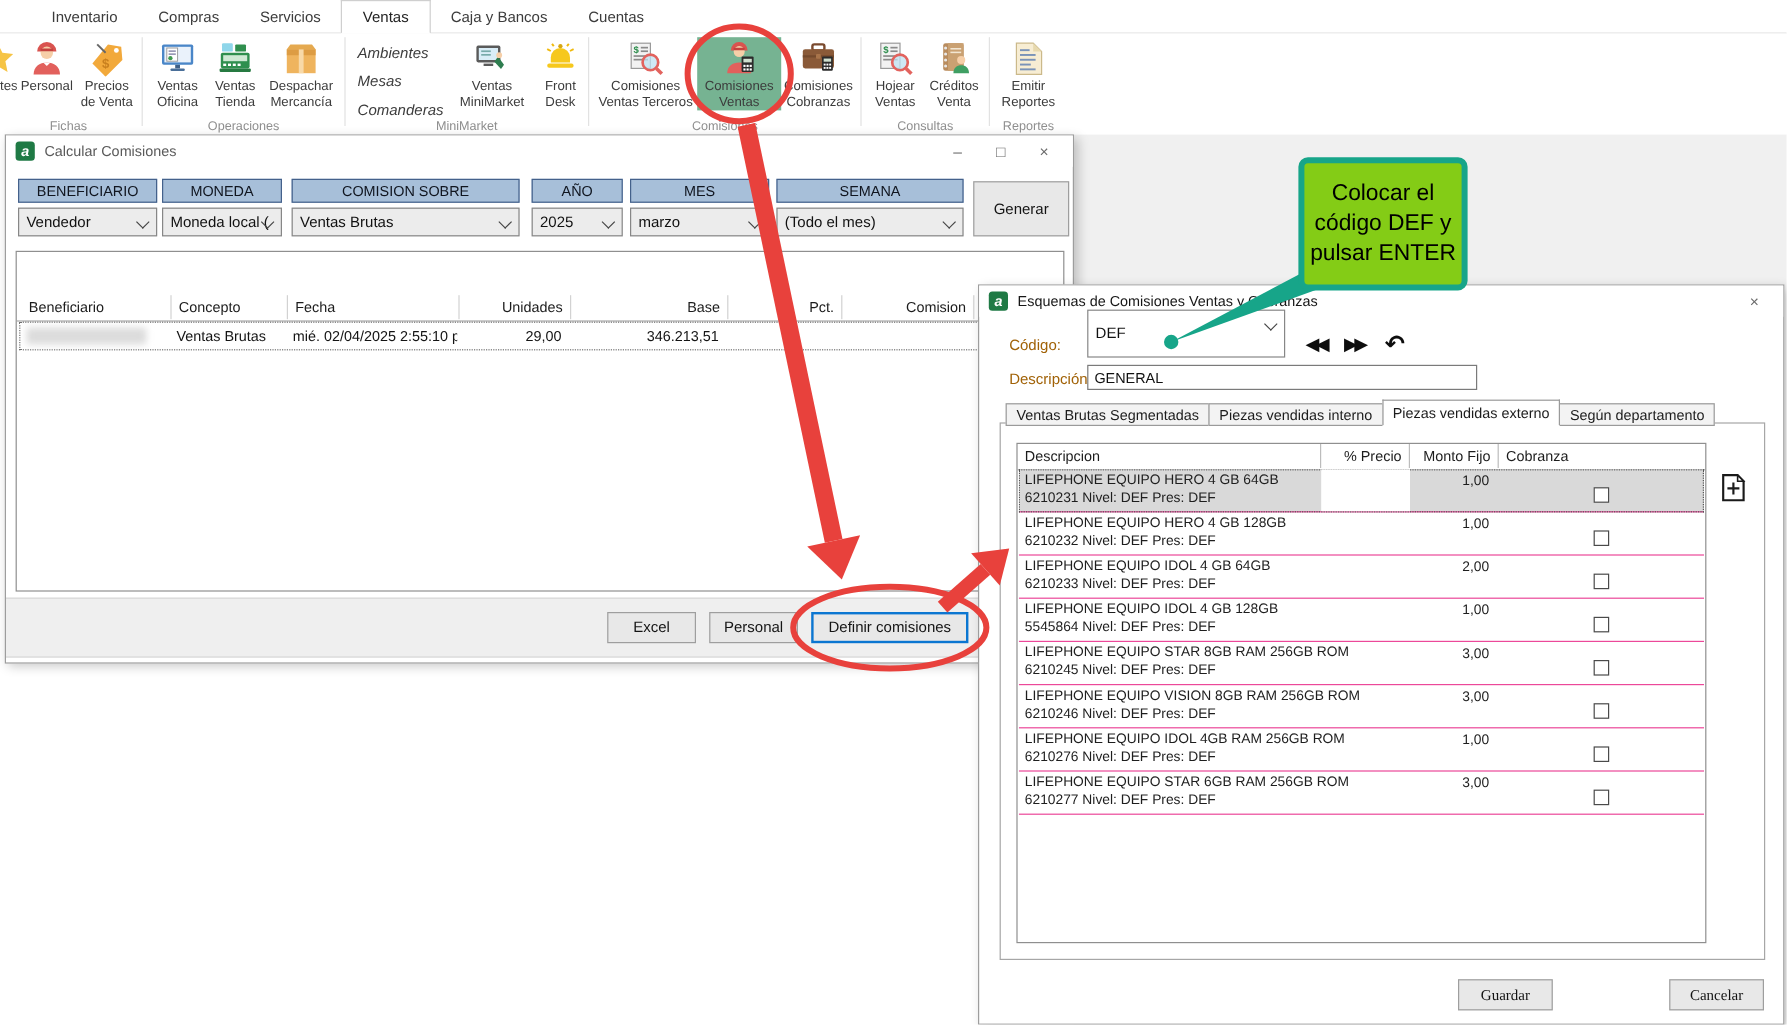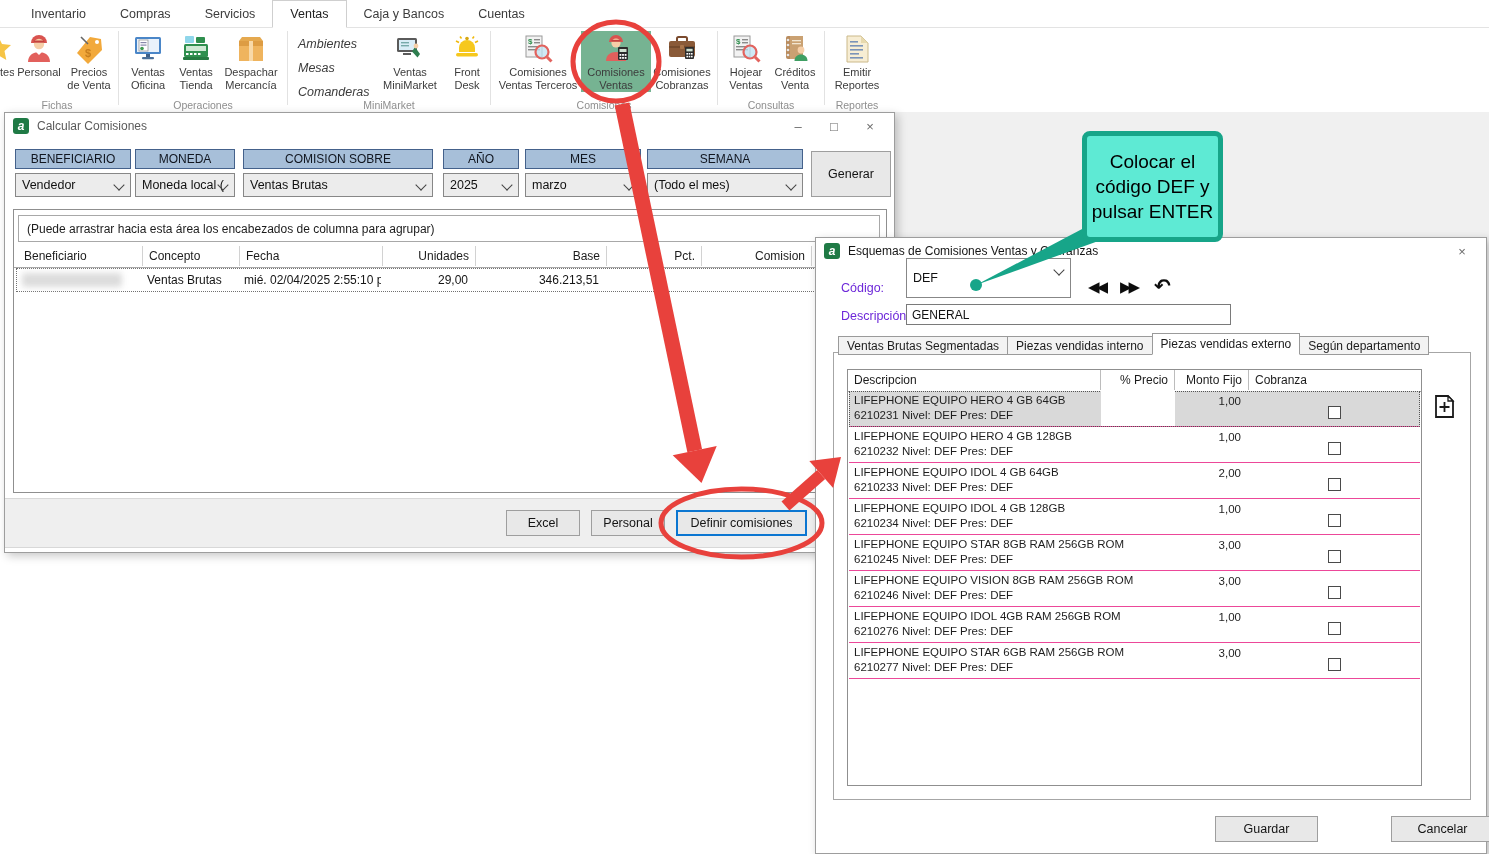--- a/index.html
+++ b/index.html
@@ -1,20 +1,20 @@
 <!DOCTYPE html>
 <html><head>
 <meta charset="utf-8">
 <style>
   html,body{margin:0;padding:0;background:#fff;font-family:"Liberation Sans","DejaVu Sans",sans-serif;}
   #canvas{position:relative;width:1489px;height:854px;overflow:hidden;background:#fff;}
 
   
   #menubar{position:absolute;left:0;top:0;width:100%;height:28px;display:flex;align-items:stretch;
-    padding-left:14px;box-sizing:border-box;background:#fff;border-bottom:1px solid #e3e3e3;z-index:2;}
+    padding-left:26px;box-sizing:border-box;background:#fff;border-bottom:1px solid #e3e3e3;z-index:2;}
   .mtab{padding:0 17px;display:flex;align-items:center;font-size:12.5px;color:#3c3c3c;cursor:default;}
   .mtab.active{border:1px solid #cfcfcf;border-bottom:1px solid #fff;background:#fff;margin-bottom:-1px;color:#222;}
 
   
   #ribbon{position:absolute;left:0;top:28px;width:100%;height:84px;background:#fff;display:flex;align-items:flex-start;z-index:2;}
   .rib-group{position:relative;height:84px;display:flex;flex-direction:column;}
   .rib-items{display:flex;align-items:flex-start;padding-top:3px;height:66px;}
   .rib-item{display:flex;flex-direction:column;align-items:center;cursor:default;box-sizing:border-box;padding-top:1px;}
   .rib-item.hl{background:#76b392;}
   .rib-item.partial{overflow:hidden;}
@@ -65,21 +65,21 @@
   .gr-row{position:relative;height:24px;outline:1px dotted #707070;outline-offset:-1px;}
   .gr-cell{position:absolute;top:0;height:24px;display:flex;align-items:center;font-size:12px;color:#141414;
     padding:0 6px;box-sizing:border-box;white-space:nowrap;overflow:hidden;}
   .redacted{width:100px;height:14px;background:#dcdcdc;filter:blur(3px);border-radius:2px;}
   #calcstrip{position:absolute;left:0;top:385px;width:100%;height:50px;background:#efefef;
     border-top:1px solid #d8d8d8;border-bottom:1px solid #d8d8d8;box-sizing:border-box;}
   .strip-btn{position:absolute;top:11px;height:26px;}
   .focusbtn{border:2px solid #0b76d1;}
 
   
-  .lbl{position:absolute;font-size:12.5px;color:#6d28d9;white-space:nowrap;}
+  .lbl{position:absolute;font-size:12.5px;color:#a16207;white-space:nowrap;}
   #codlabel{left:25px;top:43px;}
   #codcombo{left:90px;top:20px;width:165px;height:40px;background:#fff;}
   .navic{position:absolute;font-size:15px;font-weight:bold;color:#0d0d0d;letter-spacing:-3px;cursor:default;}
   #navprev{left:272px;top:40px;}
   #navnext{left:304px;top:40px;}
   #navundo{left:338px;top:36px;font-size:20px;letter-spacing:0;}
   #desclabel{left:25px;top:71px;}
   #descinput{position:absolute;left:90px;top:66px;width:325px;height:21px;background:#fff;border:1px solid #7a7a7a;
     box-sizing:border-box;font-size:12px;color:#111;display:flex;align-items:center;padding-left:5px;}
   #tabbar{position:absolute;left:22px;top:96px;height:21px;display:flex;align-items:flex-end;z-index:3;}
@@ -96,24 +96,24 @@
   .srow{position:absolute;left:0;width:571px;height:36px;border-bottom:1px solid #ec4899;box-sizing:border-box;}
   .srow.sel{background:#d9d9d9;outline:1px dotted #555;outline-offset:-1px;}
   .sname{position:absolute;left:5px;top:3px;font-size:11.5px;color:#1e1e1e;white-space:nowrap;}
   .sdetail{position:absolute;left:5px;top:18px;font-size:11.5px;color:#1e1e1e;white-space:nowrap;}
   .sprecio{position:absolute;left:252px;top:0;width:74px;height:35px;}
   .sel .sprecio{background:#fff;}
   .smonto{position:absolute;left:326px;top:4px;width:66px;text-align:right;font-size:11.5px;color:#1e1e1e;}
   .scob{position:absolute;left:400px;top:0;width:170px;height:36px;display:flex;align-items:center;justify-content:center;}
   .cb{width:13px;height:13px;border:1px solid #4a4a4a;background:#fff;box-sizing:border-box;margin-top:6px;}
   #addicon{position:absolute;left:600px;top:42px;cursor:default;}
-  .sch-btn{position:absolute;top:578px;width:103px;height:26px;}
-
-  
-  #callout{position:absolute;left:1082px;top:131px;width:141px;height:111px;background:#5eead4;border:5px solid #17a589;
+  .sch-btn{position:absolute;top:578px;width:79px;height:26px;font-family:Liberation Serif, serif;}
+
+  
+  #callout{position:absolute;left:1082px;top:131px;width:141px;height:111px;background:#84cc16;border:5px solid #17a589;
     border-radius:8px;display:flex;align-items:center;justify-content:center;text-align:center;
     font-size:19px;line-height:25px;color:#000;z-index:50;box-sizing:border-box;padding:2px;}
   #overlay{position:absolute;left:0;top:0;z-index:40;pointer-events:none;}
 </style>
 </head>
 <body>
 
 <div id="canvas">
   <div id="menubar">
       <div class="mtab">Inventario</div>
@@ -420,21 +420,20 @@
           <div class="carr"></div>
         </div>
         <div class="filt-header" style="left: 642px; width: 156px;">SEMANA</div>
         <div class="combo" style="left: 642px; width: 156px; top: 24px;">
           <div class="combo-val">(Todo el mes)</div>
           <div class="carr"></div>
         </div>
       </div>
     <div id="generar" class="btn">Generar</div>
     <div id="gridbox">
-      <div id="grouphint">(Puede arrastrar hacia esta área los encabezados de columna para agrupar)</div>
       <div id="gridhead">
           <div class="gh-cell" style="left: 4px; width: 125px;">Beneficiario</div>
           <div class="gh-cell" style="left: 129px; width: 97px;">Concepto</div>
           <div class="gh-cell" style="left: 226px; width: 143px;">Fecha</div>
           <div class="gh-cell" style="left: 369px; width: 93px; justify-content: flex-end;">Unidades</div>
           <div class="gh-cell" style="left: 462px; width: 131px; justify-content: flex-end;">Base</div>
           <div class="gh-cell" style="left: 593px; width: 95px; justify-content: flex-end;">Pct.</div>
           <div class="gh-cell" style="left: 688px; width: 110px; justify-content: flex-end;">Comision</div>
         </div>
       <div id="gridrows">
@@ -513,21 +512,21 @@
               <div class="sname">LIFEPHONE EQUIPO IDOL 4 GB 64GB</div>
               <div class="sdetail">6210233 Nivel: DEF Pres: DEF</div>
               <div class="sprecio"></div>
               <div class="smonto">2,00</div>
               <div class="scob">
                 <div class="cb"></div>
               </div>
             </div>
             <div class="srow" style="top: 108px;">
               <div class="sname">LIFEPHONE EQUIPO IDOL 4 GB 128GB</div>
-              <div class="sdetail">6210234 Nivel: DEF Pres: DEF</div>
+              <div class="sdetail">5545864 Nivel: DEF Pres: DEF</div>
               <div class="sprecio"></div>
               <div class="smonto">1,00</div>
               <div class="scob">
                 <div class="cb"></div>
               </div>
             </div>
             <div class="srow" style="top: 144px; padding-left: 17px;">
               <div class="sname">LIFEPHONE EQUIPO STAR 8GB RAM 256GB ROM</div>
               <div class="sdetail">6210245 Nivel: DEF Pres: DEF</div>
               <div class="sprecio"></div>

